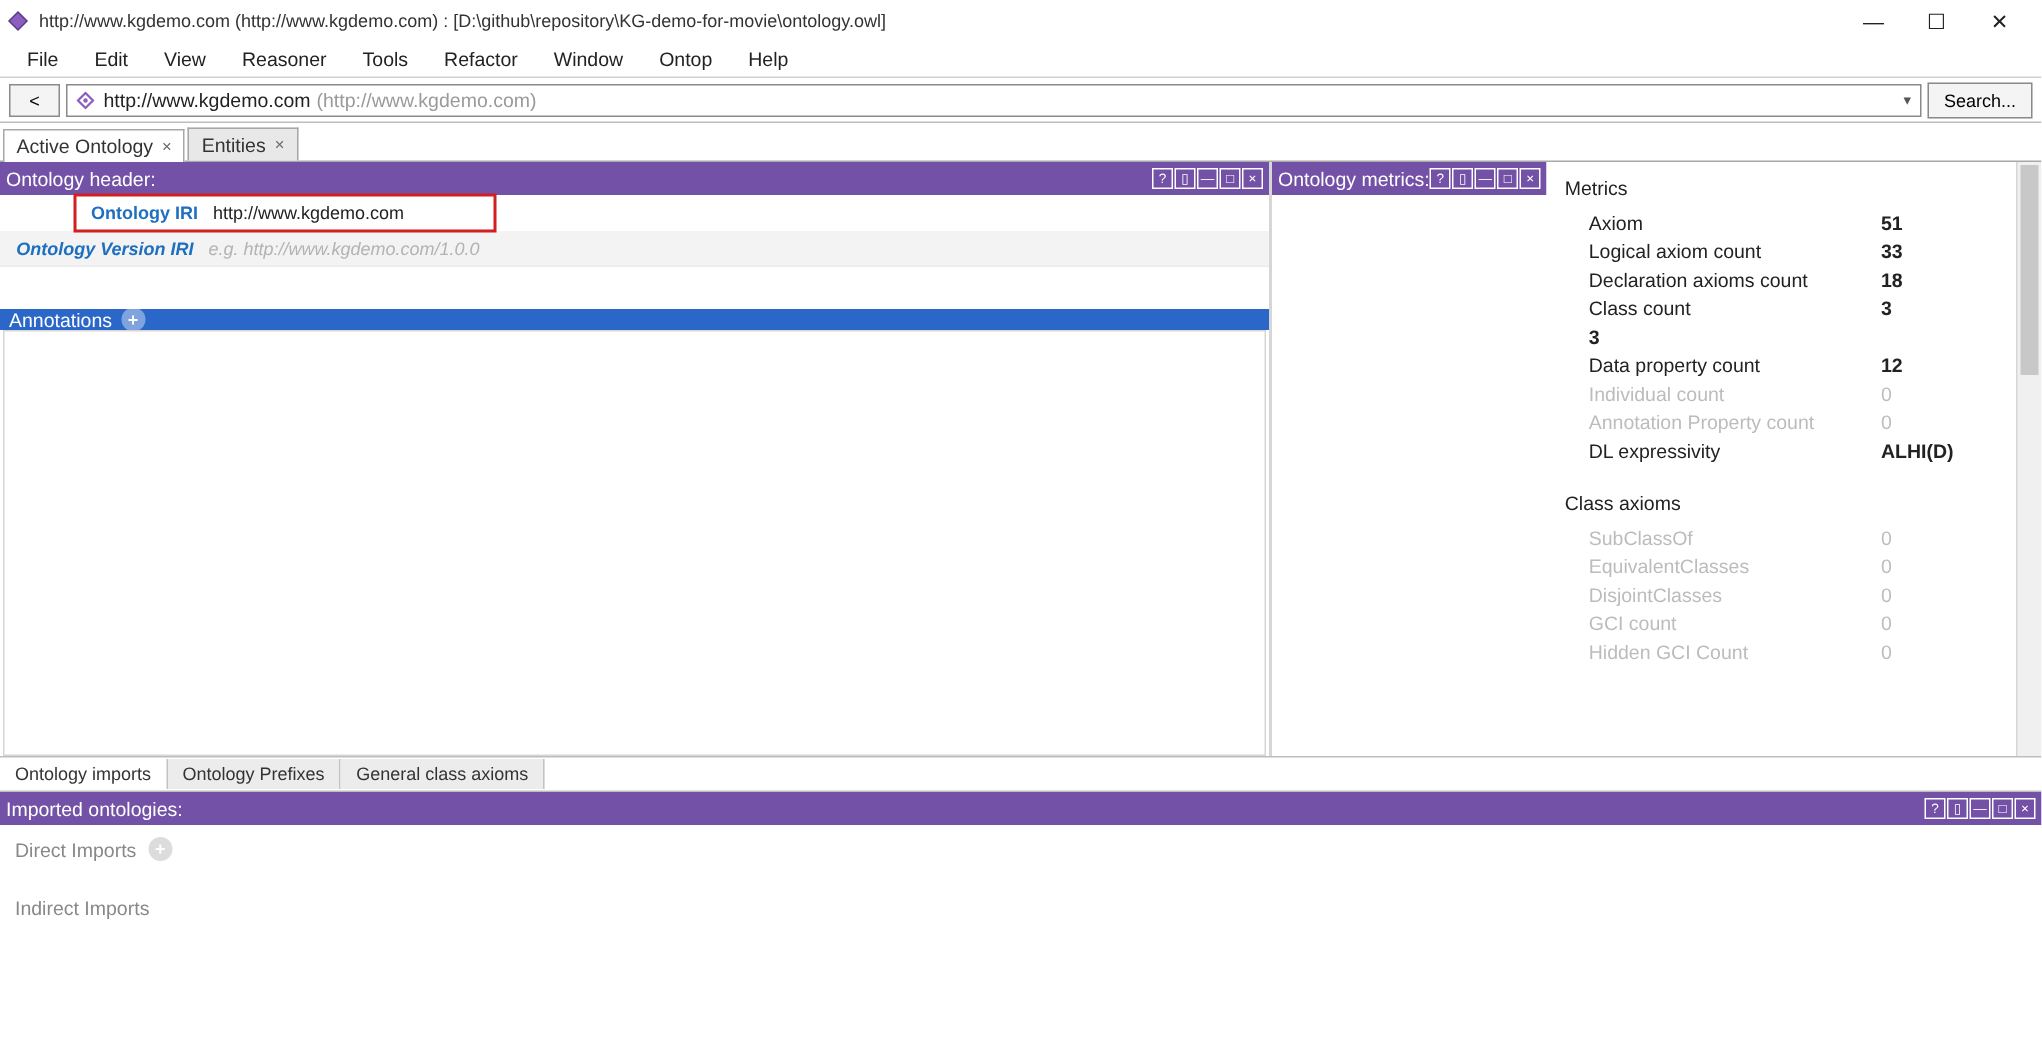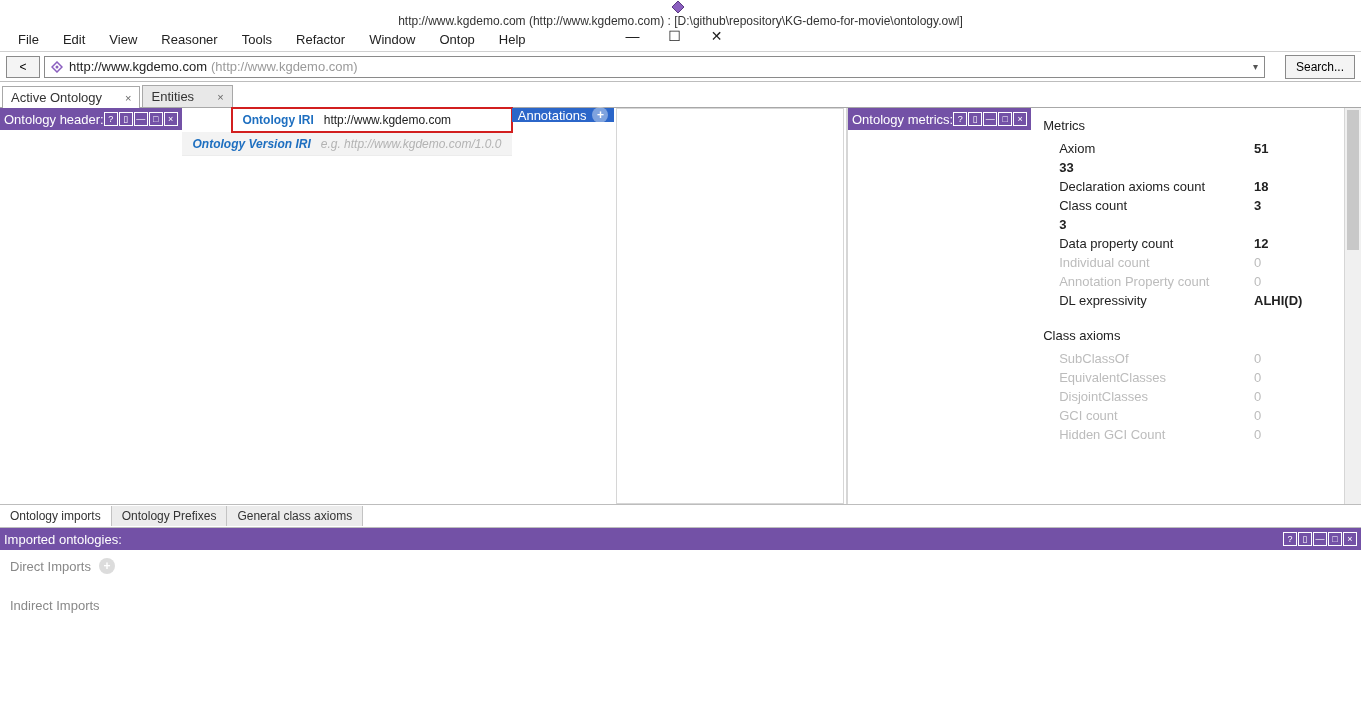--- a/index.html
+++ b/index.html
@@ -1,37 +1,37 @@
 <!DOCTYPE html>
 <html><head>
 <meta charset="utf-8">
 <style>
 * { margin: 0; padding: 0; box-sizing: border-box; font-family: "Segoe UI", Tahoma, sans-serif; font-size: 13px; }
 body { background: #fff; width: 1361px; height: 706px; overflow: hidden; }
-.titlebar { display: flex; align-items: center; height: 28px; padding: 0 4px; background: #fff; flex-direction: column; }
+.titlebar { display: flex; align-items: center; height: 28px; padding: 0 4px; background: #fff; }
 .titlebar .app-icon { width: 16px; height: 16px; margin-right: 6px; display:flex;align-items:center;justify-content:center; }
 .titlebar .title { flex: 1; font-size: 12px; color: #333; }
 .titlebar .winbtns { display: flex; gap: 18px; padding-right: 12px; }
 .titlebar .winbtns div { width: 24px; text-align: center; font-size: 14px; color: #222; }
 .menubar { display: flex; align-items: center; height: 24px; padding: 2px 8px; gap: 4px; border-bottom: 1px solid #d0d0d0; }
 .menubar span { padding: 2px 10px; font-size: 13px; color: #222; }
 .navrow { display: flex; align-items: center; height: 30px; padding: 3px 6px; gap: 4px; border-bottom: 1px solid #bdbdbd; }
 .navback { width: 34px; height: 22px; border: 1px solid #8a8a8a; background: #f4f4f4; text-align: center; line-height: 20px; font-size: 12px; }
 .iriwrap { flex: 1; display: flex; align-items: center; border: 1px solid #8a8a8a; height: 22px; background: #fff; }
 .iriwrap .diamond { width: 12px; height: 12px; margin: 0 6px; }
 .iriwrap .iri-bold { font-size: 13px; color: #222; }
 .iriwrap .iri-gray { font-size: 13px; color: #9a9a9a; margin-left: 4px; }
 .iriwrap .drop { margin-left: auto; padding: 0 6px; color: #555; font-size: 10px; }
-.searchbtn { height: 24px; padding: 0 10px; border: 1px solid #8a8a8a; background: #f4f4f4; font-size: 12px; margin-left: 16px; }
+.searchbtn { height: 24px; padding: 0 10px; border: 1px solid #8a8a8a; background: #f4f4f4; font-size: 12px; }
 .tabstrip { display: flex; align-items: flex-end; height: 26px; background: #fff; border-bottom: 1px solid #a8a8a8; padding-left: 2px; }
-.tab { display: flex; align-items: center; padding: 3px 8px; font-size: 12px; color: #333; border: 1px solid #a8a8a8; border-bottom: none; background: #e8e8e8; margin-right: 2px; gap: 17px; }
+.tab { display: flex; align-items: center; padding: 3px 8px; font-size: 12px; color: #333; border: 1px solid #a8a8a8; border-bottom: none; background: #e8e8e8; margin-right: 2px; }
 .tab.active { background: #fff; position: relative; top: 1px; }
 .tab .close { margin-left: 6px; font-size: 11px; color: #666; }
 .main { display: flex; height: 396px; }
-.leftcol { width: 848px; display: flex; border-right: 2px solid #d6d6d6; }
+.leftcol { width: 848px; display: flex; flex-direction: column; border-right: 2px solid #d6d6d6; }
 .rightcol { flex: 1; display: flex; flex-direction: row; }
 .panelhdr { display: flex; align-items: center; height: 22px; background: #7351a6; color: #fff; font-size: 13px; padding: 0 4px; }
 .panelhdr .ptxt { flex: 1; }
 .panelhdr .picons { display: flex; gap: 1px; }
 .panelhdr .picons span { width: 14px; height: 14px; border: 1px solid #fff; display: flex; align-items: center; justify-content: center; font-size: 9px; line-height: 1; }
 .formrows { background: #fff; }
 .formrow { display: flex; align-items: center; height: 24px; border-bottom: 1px solid #ececec; }
 .formrow.highlight { outline: 2px solid #d21f1f; outline-offset: -1px; width: 280px; margin-left: 50px; }
 .formrow .lbl { width: 135px; text-align: right; padding-right: 6px; font-size: 12px; font-weight: 700; color: #1e6fc0; }
 .formrow .val { flex: 1; font-size: 12px; color: #222; padding-left: 4px; }
@@ -155,20 +155,21 @@
       </div>
     </div>
     <div class="metricsbody">
       <div class="metricslist" id="metrics-list">
           <div class="sect">Metrics</div>
           <div class="row">
             <span class="k">Axiom</span>
             <span class="v">51</span>
           </div>
           <div class="row">
+            <span class="k">Logical axiom count</span>
             <span class="v">33</span>
           </div>
           <div class="row">
             <span class="k">Declaration axioms count</span>
             <span class="v">18</span>
           </div>
           <div class="row">
             <span class="k">Class count</span>
             <span class="v">3</span>
           </div>

